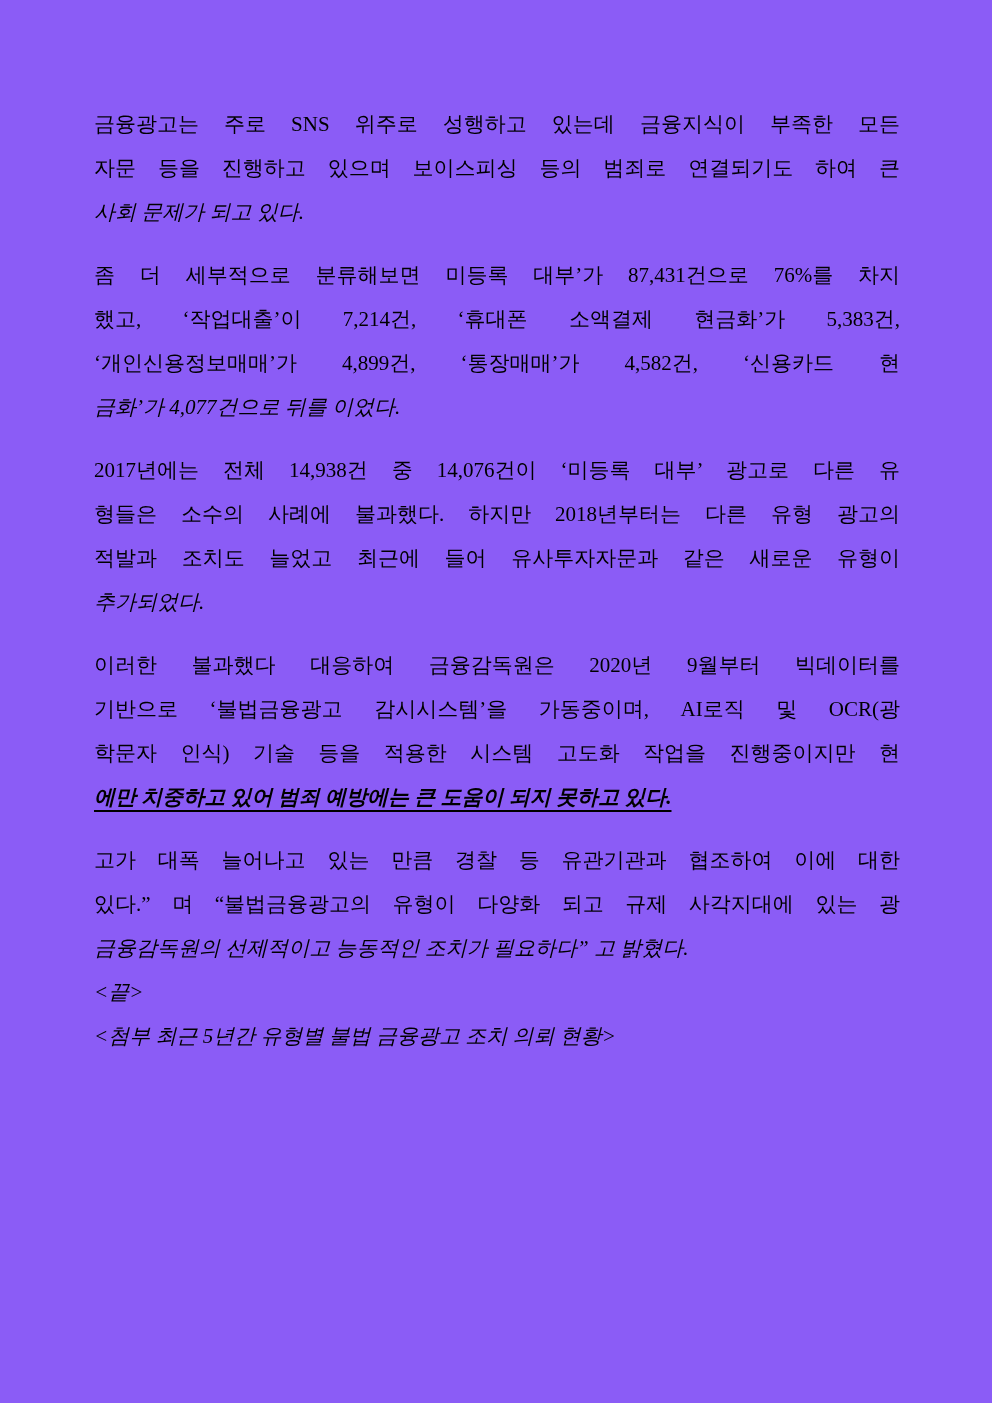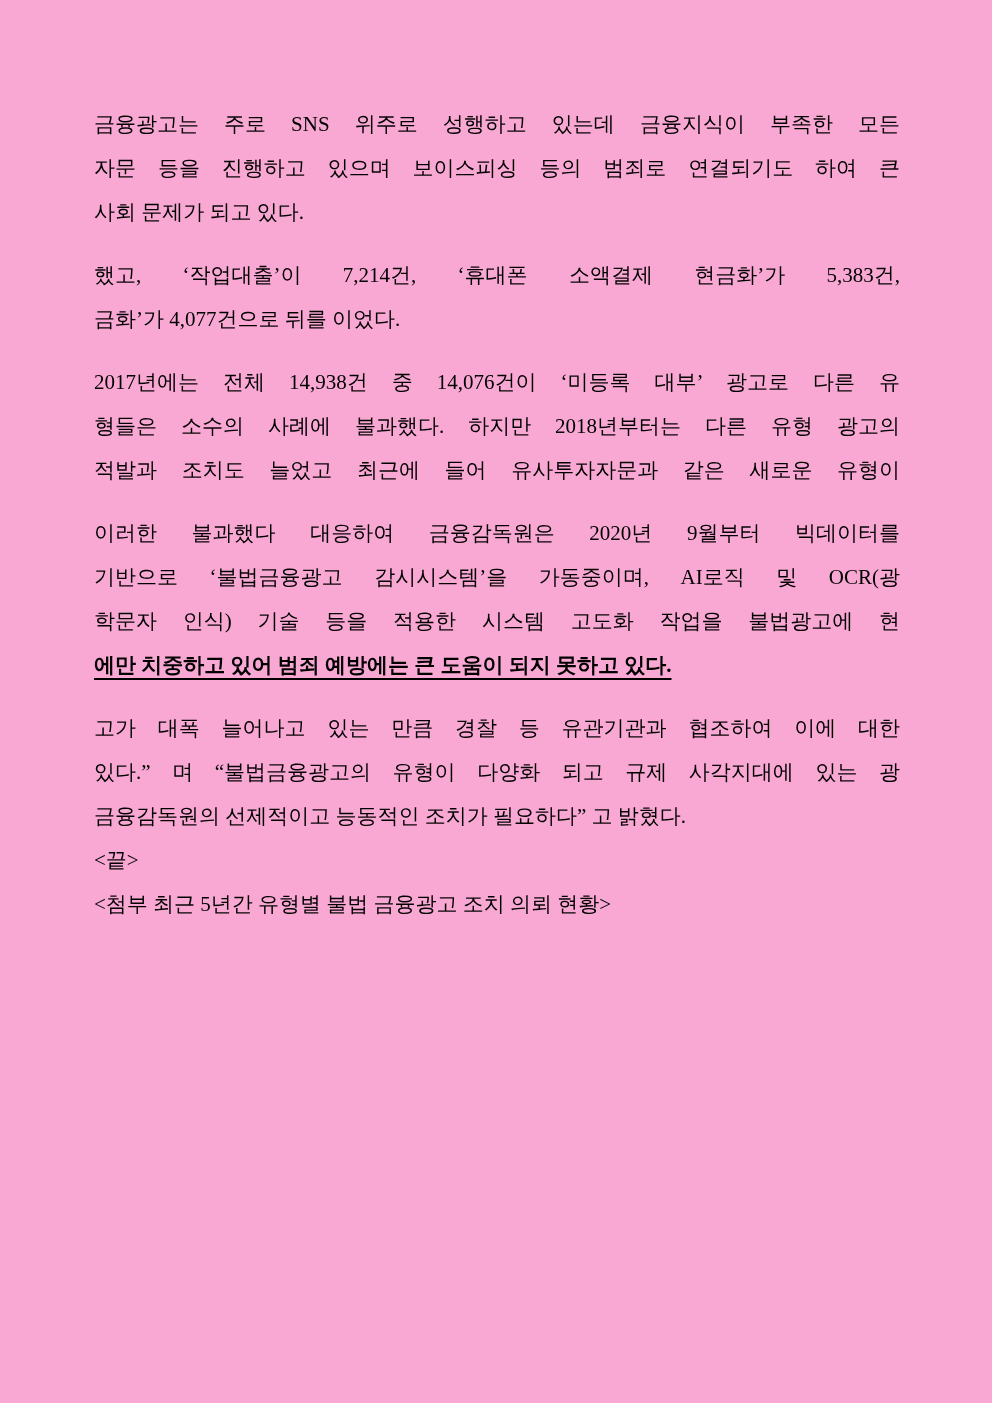--- a/index.html
+++ b/index.html
@@ -5,21 +5,21 @@
   html, body {
     margin: 0;
     padding: 0;
     background: #ffffff;
   }
   .page {
     position: relative;
     box-sizing: border-box;
     width: 992px;
     height: 1403px;
-    background: #f9a8d4;
+    background: #8b5cf6;
     color: #000000;
     font-family: "Liberation Serif", "DejaVu Serif", serif;
     font-size: 21px;
     padding: 102px 92px 0 94px;
     overflow: hidden;
   }
   .para {
     margin: 0 0 19px 0;
     padding: 0;
   }
@@ -30,20 +30,21 @@
     display: block;
     line-height: 44px;
     text-align: justify;
     text-align-last: justify;
     word-break: keep-all;
     white-space: normal;
   }
   .line.last {
     text-align: left;
     text-align-last: left;
+    font-style: italic;
   }
   .seg {  }
   .em {
     font-weight: bold;
     text-decoration: underline;
     text-decoration-thickness: 2px;
     text-underline-offset: 6px;
   }
   .footer-block {
     margin: 0;
@@ -54,34 +55,37 @@
 
 <div class="page">
 
   <p class="para">
     <span class="line"><span class="seg">금융광고는 주로  SNS 위주로 성행하고 있는데 금융지식이 부족한 모든</span></span>
     <span class="line"><span class="seg">자문 등을 진행하고 있으며 보이스피싱 등의 범죄로 연결되기도 하여 큰</span></span>
     <span class="line last"><span class="seg">사회 문제가 되고 있다.</span></span>
   </p>
 
   <p class="para">
+    <span class="line"><span class="seg">좀 더 세부적으로 분류해보면 미등록 대부’가 87,431건으로 76%를 차지</span></span>
     <span class="line"><span class="seg">했고, ‘작업대출’이 7,214건, ‘휴대폰 소액결제 현금화’가 5,383건,</span></span>
+    <span class="line"><span class="seg">‘개인신용정보매매’가 4,899건, ‘통장매매’가 4,582건, ‘신용카드 현</span></span>
     <span class="line last"><span class="seg">금화’가 4,077건으로 뒤를 이었다.</span></span>
   </p>
 
   <p class="para">
     <span class="line"><span class="seg">2017년에는 전체 14,938건 중 14,076건이 ‘미등록 대부’ 광고로 다른 유</span></span>
     <span class="line"><span class="seg">형들은 소수의 사례에 불과했다. 하지만 2018년부터는 다른 유형 광고의</span></span>
     <span class="line"><span class="seg">적발과 조치도 늘었고 최근에 들어 유사투자자문과 같은 새로운 유형이</span></span>
+    <span class="line last"><span class="seg">추가되었다.</span></span>
   </p>
 
   <p class="para">
     <span class="line"><span class="seg">이러한 불과했다 대응하여 금융감독원은 2020년 9월부터 빅데이터를</span></span>
     <span class="line"><span class="seg">기반으로 ‘불법금융광고 감시시스템’을 가동중이며, AI로직 및 OCR(광</span></span>
-    <span class="line"><span class="seg">학문자 인식) 기술 등을 적용한 시스템 고도화 작업을 불법광고에 현</span></span>
+    <span class="line"><span class="seg">학문자 인식) 기술 등을 적용한 시스템 고도화 작업을 진행중이지만 현</span></span>
     <span class="line last"><span class="em">에만 치중하고 있어 범죄 예방에는 큰 도움이 되지 못하고 있다.</span></span>
   </p>
 
   <p class="para no-gap">
     <span class="line"><span class="seg">고가 대폭 늘어나고 있는 만큼 경찰 등 유관기관과 협조하여 이에 대한</span></span>
     <span class="line"><span class="seg">있다.” 며 “불법금융광고의 유형이 다양화 되고 규제 사각지대에 있는 광</span></span>
     <span class="line last"><span class="seg">금융감독원의 선제적이고 능동적인 조치가 필요하다” 고 밝혔다.</span></span>
   </p>
 
   <p class="para footer-block">

